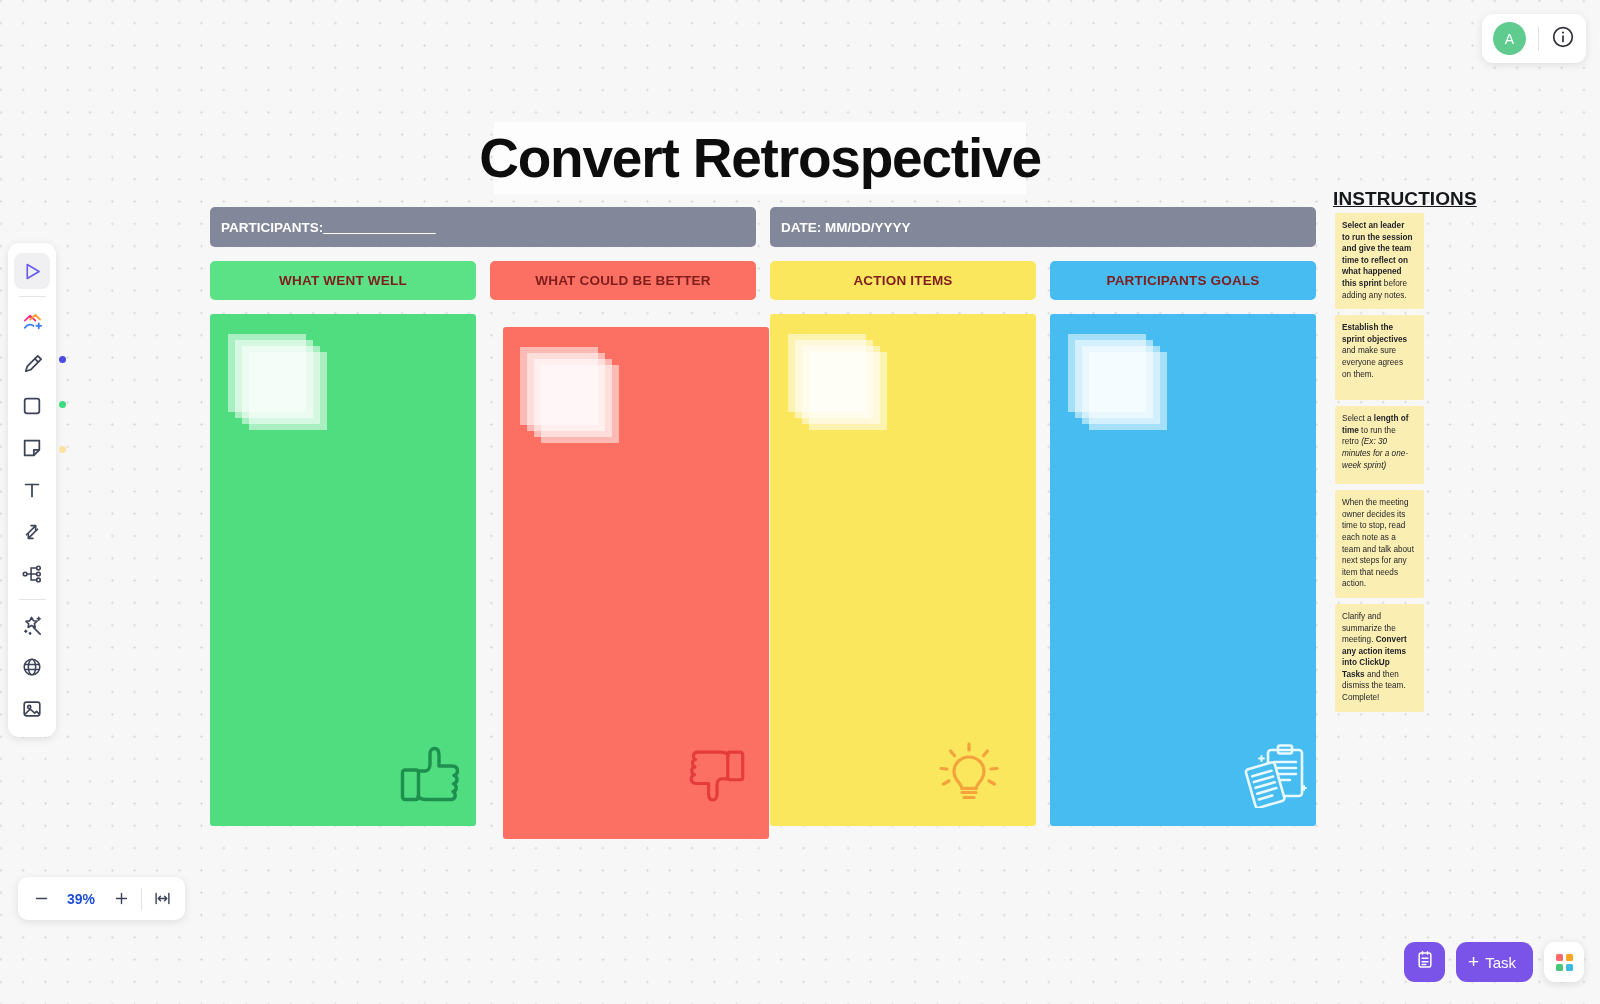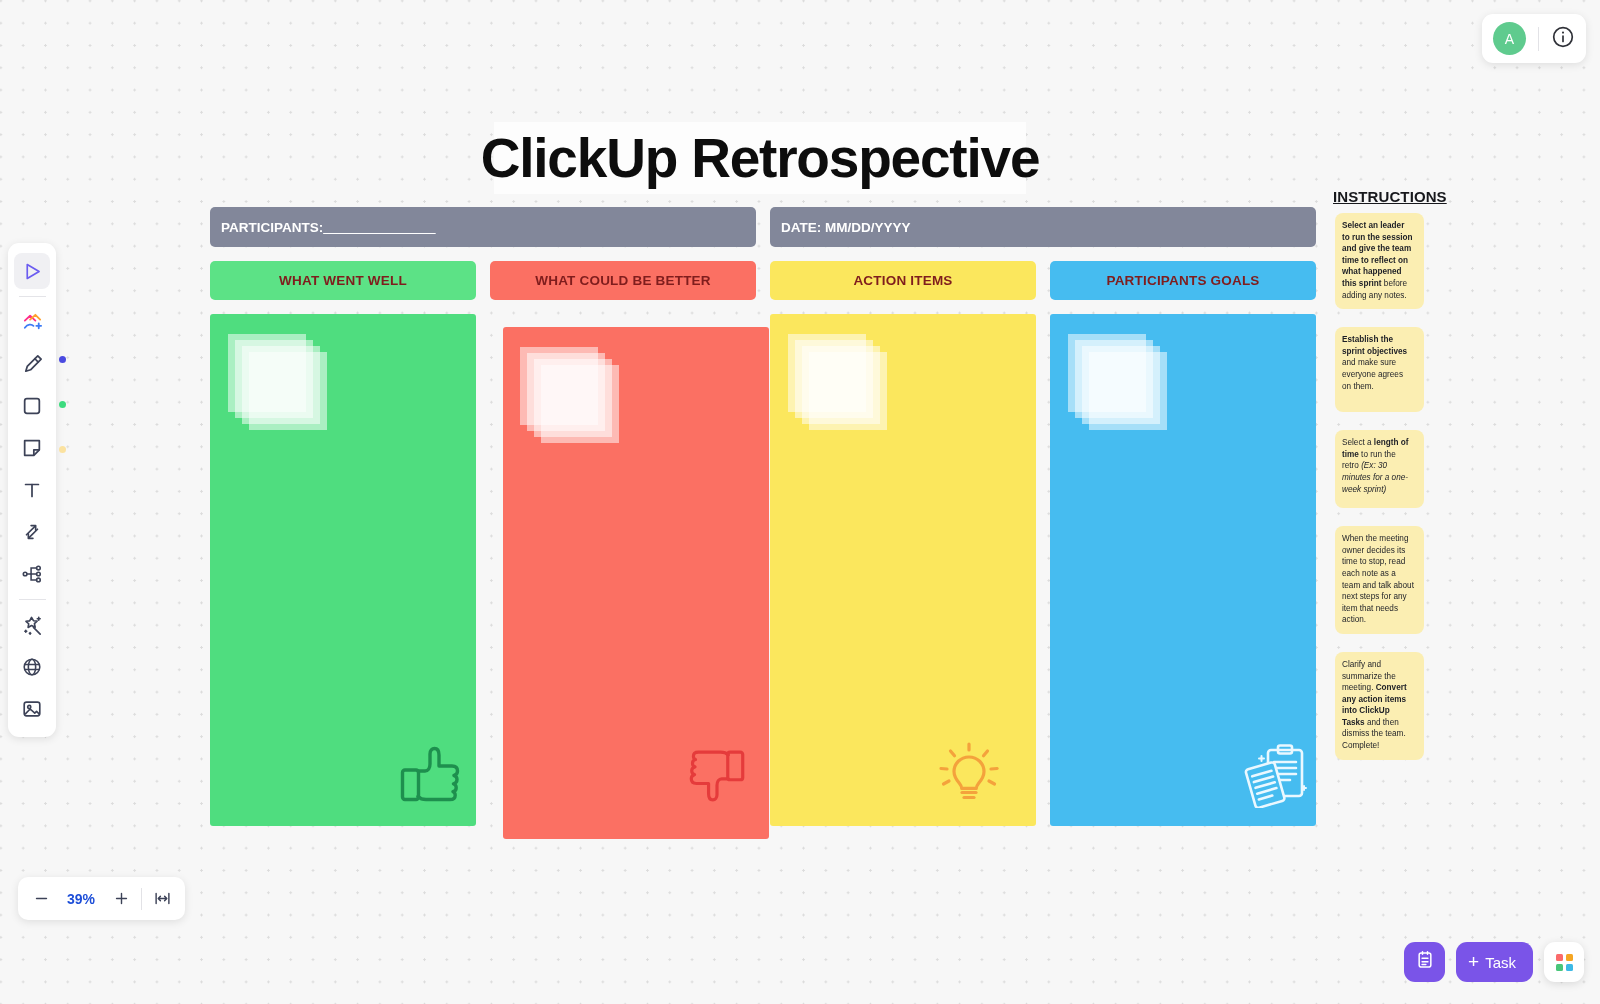--- a/index.html
+++ b/index.html
@@ -62,27 +62,27 @@
   .sticky-stack i:nth-child(1) { left: 0;   top: 0; }
   .sticky-stack i:nth-child(2) { left: 7px; top: 6px; }
   .sticky-stack i:nth-child(3) { left: 14px;top: 12px; }
   .sticky-stack i:nth-child(4) { left: 21px;top: 18px; }
 
   .panel-icon { position: absolute; }
 
   
   #instructions-title {
     position: absolute; left: 1333px; top: 188px;
-    font-size: 15px; font-weight: bold; color: #17181c;
+    font-size: 19px; font-weight: bold; color: #17181c;
     text-decoration: underline; letter-spacing: 0.1px;
   }
   #notes-col { position: absolute; left: 1335px; top: 213px; width: 89px; }
   .note {
-    background: #fbeeb2; border-radius: 8px;
-    padding: 7px 10px 8px 7px; margin-bottom: 18px;
+    background: #fbeeb2; border-radius: 2px;
+    padding: 7px 10px 8px 7px; margin-bottom: 6px;
     font-size: 8.2px; line-height: 11.6px; color: #1d1f26;
   }
   .note b { font-weight: bold; }
   .note i { font-style: italic; }
 
   
   #toolbar {
     position: absolute; left: 8px; top: 243px;
     width: 48px; background: #ffffff;
     border-radius: 11px; padding: 7px 0;
@@ -149,21 +149,21 @@
     box-shadow: 0 2px 9px rgba(0,0,0,0.12);
     display: flex; align-items: center; justify-content: center; cursor: pointer;
   }
   .appgrid { display: grid; grid-template-columns: 7px 7px; gap: 3px; }
   .appgrid span { width: 7px; height: 7px; border-radius: 1.5px; display: block; }
 </style>
 </head>
 <body>
 
 <div id="title-band">
-  <span class="title-text">ClickUp Retrospective</span>
+  <span class="title-text">Convert Retrospective</span>
 </div>
 
 <div class="info-bar" id="bar-participants">
   <span>PARTICIPANTS:</span>
     <span class="underline-blank val">________________</span>
 </div>
 <div class="info-bar" id="bar-date">
   <span>DATE:</span>&nbsp;<span class="val">MM/DD/YYYY</span>
 </div>
 

